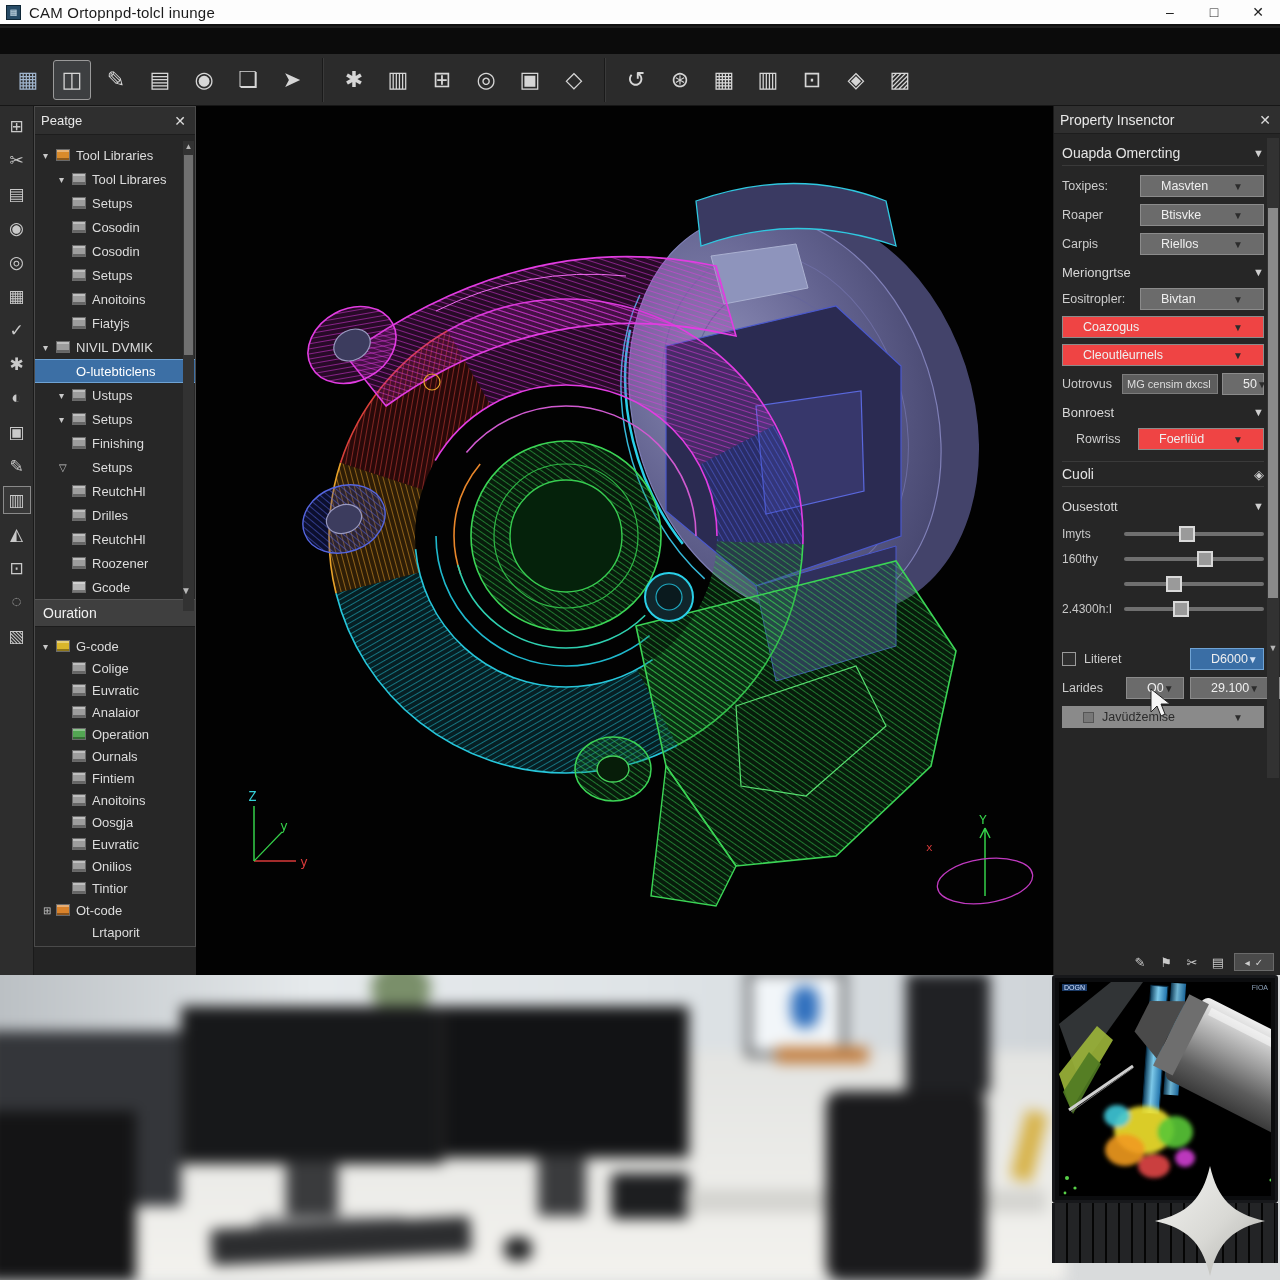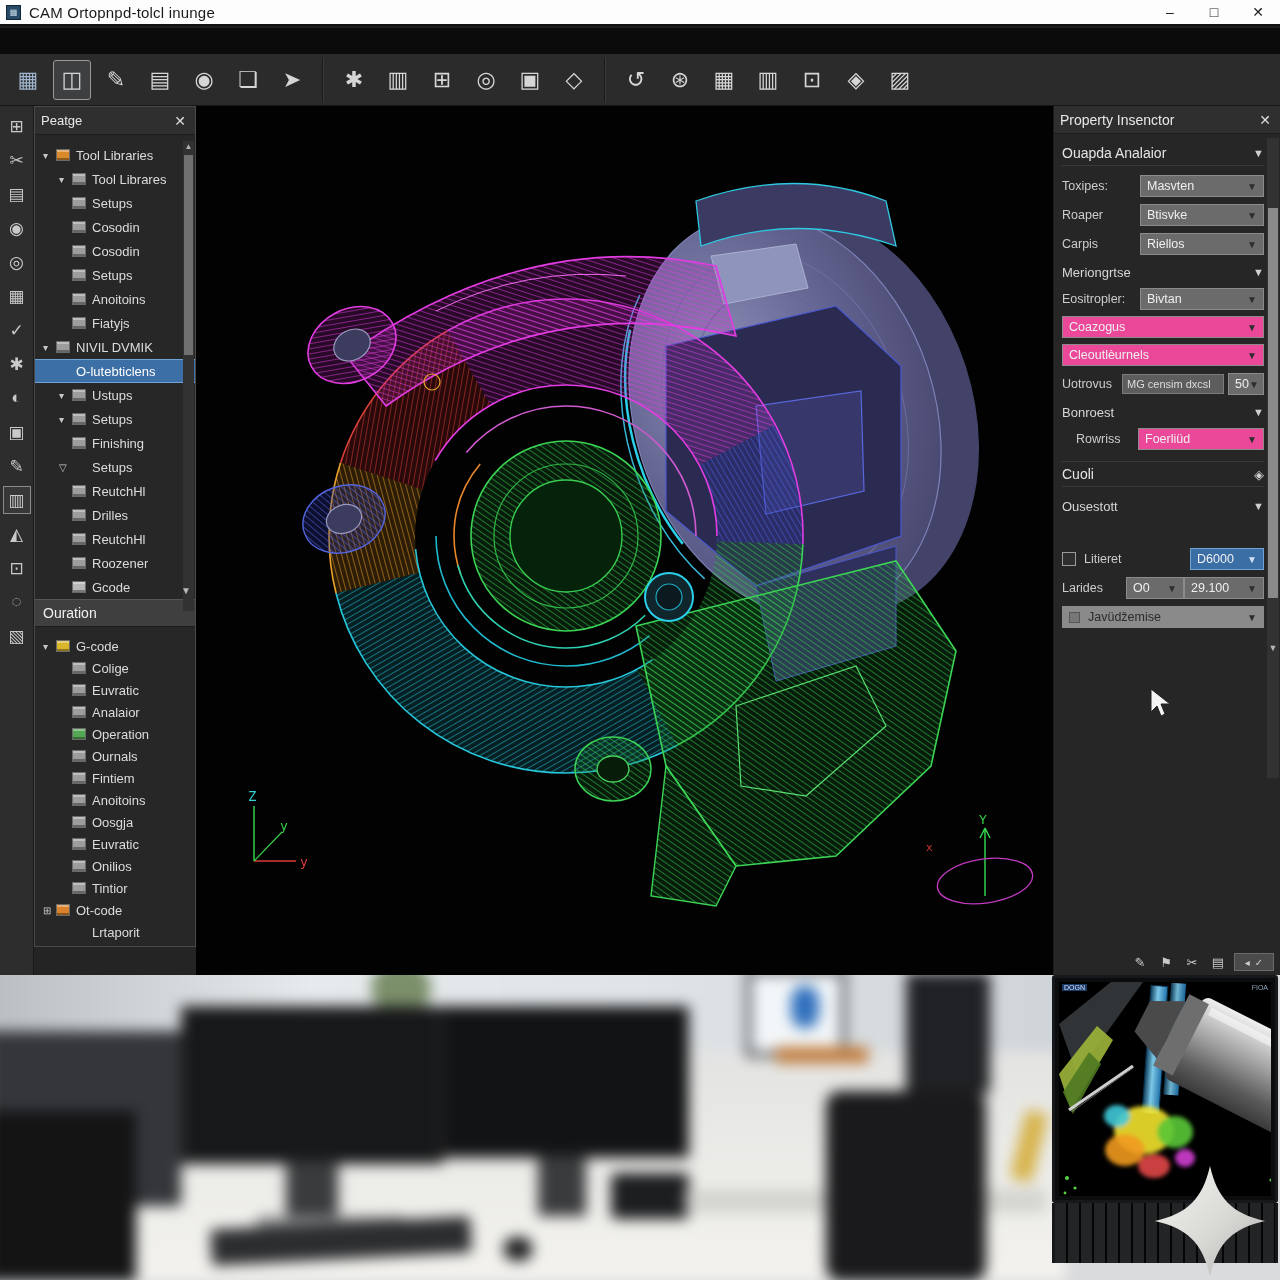--- a/index.html
+++ b/index.html
@@ -66,24 +66,24 @@
 
   
   .inspector { position:absolute; right:0; top:0; width:227px; height:869px; background:#262626; border-left:1px solid #1a1a1a; }
   .insp-body { padding:6px 16px 0 8px; }
   .insp-section-h { height:26px; display:flex; align-items:center; color:#e4e4e4; font-size:14px;
     border-bottom:1px solid #3a3a3a; margin-bottom:8px; }
   .insp-section-h .chev { margin-left:auto; color:#cfcfcf; font-size:11px; }
   .insp-row { display:flex; align-items:center; height:24px; margin-bottom:5px; }
   .insp-label { width:78px; flex:none; color:#cccccc; font-size:12.5px; overflow:hidden; white-space:nowrap; }
   .dd { flex:1; height:22px; background:#6b6b6b; border:1px solid #8b8b8b; color:#efefef; font-size:12.5px;
-    display:flex; align-items:center; padding:0 6px; }
+    display:flex; align-items:center; padding:0 20px; }
   .dd .chev { margin-left:auto; color:#2c2c2c; font-size:10px; }
   .dd.full { margin-bottom:6px; }
-  .dd.dark { background:#ec4899; }
+  .dd.dark { background:#ef4444; }
   .dd.blue { background:#3a6ea5; border-color:#6fa3d4; }
   .dd.small { flex:none; width:36px; }
   .insp-collapse { display:flex; align-items:center; color:#d6d6d6; font-size:13px; height:22px; margin-bottom:4px; }
   .insp-collapse .chev { margin-left:auto; color:#cfcfcf; font-size:11px; }
   .field { flex:1; height:20px; background:#5d5d5d; border:1px solid #7c7c7c; color:#ddd; font-size:11px;
     display:flex; align-items:center; padding:0 4px; overflow:hidden; white-space:nowrap; margin-right:4px; }
   .tool-h { height:26px; display:flex; align-items:center; color:#e4e4e4; font-size:14px;
     border-top:1px solid #3a3a3a; border-bottom:1px solid #3a3a3a; margin:10px 0 8px; }
   .tool-h .dia { margin-left:auto; color:#cfcfcf; font-size:13px; }
   .slider-row { display:flex; align-items:center; height:25px; }
@@ -566,21 +566,21 @@
       </svg>
     </div>
 
     <div class="inspector">
       <div class="panel-header">
         <span class="panel-title" style="font-size:14px">Property Insenctor</span>
         <span class="panel-close">✕</span>
       </div>
       <div class="insp-body">
         <div class="insp-section-h">
-          <span>Ouapda Analaior</span>
+          <span>Ouapda Omercting</span>
             <span class="chev">▼</span>
         </div>
         <div class="insp-row">
           <span class="insp-label">Toxipes:</span>
           <div class="dd">
               <span>Masvten</span>
               <span class="chev">▼</span>
             </div>
         </div>
         <div class="insp-row">
@@ -639,33 +639,60 @@
         </div>
 
         <div class="tool-h">
           <span>Cuoli</span>
             <span class="dia">◈</span>
         </div>
         <div class="insp-collapse">
           <span>Ousestott</span>
             <span class="chev">▼</span>
         </div>
+        <div>
+
+        <div class="slider-row">
+              <span class="slider-label">Imyts</span>
+              <div class="slider-track" style="--pos: 45%;">
+                <div class="slider-thumb"></div>
+              </div>
+            </div>
+            <div class="slider-row">
+              <span class="slider-label">160thy</span>
+              <div class="slider-track" style="--pos: 58%;">
+                <div class="slider-thumb"></div>
+              </div>
+            </div>
+            <div class="slider-row">
+              <span class="slider-label"></span>
+              <div class="slider-track" style="--pos: 36%;">
+                <div class="slider-thumb"></div>
+              </div>
+            </div>
+            <div class="slider-row">
+              <span class="slider-label">2.4300h:I</span>
+              <div class="slider-track" style="--pos: 41%;">
+                <div class="slider-thumb"></div>
+              </div>
+            </div>
+          </div>
 
         <div class="spacer"></div>
         <div class="insp-row">
           <span class="checkbox"></span>
           <span class="insp-label" style="width:66px">Litieret</span>
           <div class="dd blue" style="max-width:74px;margin-left:auto">
               <span>D6000</span>
               <span class="chev" style="color:#cfe0f5">▼</span>
             </div>
         </div>
         <div class="insp-row">
           <span class="insp-label" style="width:64px">Larides</span>
-          <div class="dd" style="max-width:58px;margin-right:0">
+          <div class="dd" style="max-width:58px;margin-right:6px">
               <span>O0</span>
               <span class="chev">▼</span>
             </div>
           <div class="dd">
               <span>29.100</span>
               <span class="chev">▼</span>
             </div>
         </div>
         <div class="dd full" style="background:#8a8a8a;color:#2b2b2b;margin-top:6px">
           <span class="checkbox" style="width:11px;height:11px;border-color:#555;background:#777"></span>

